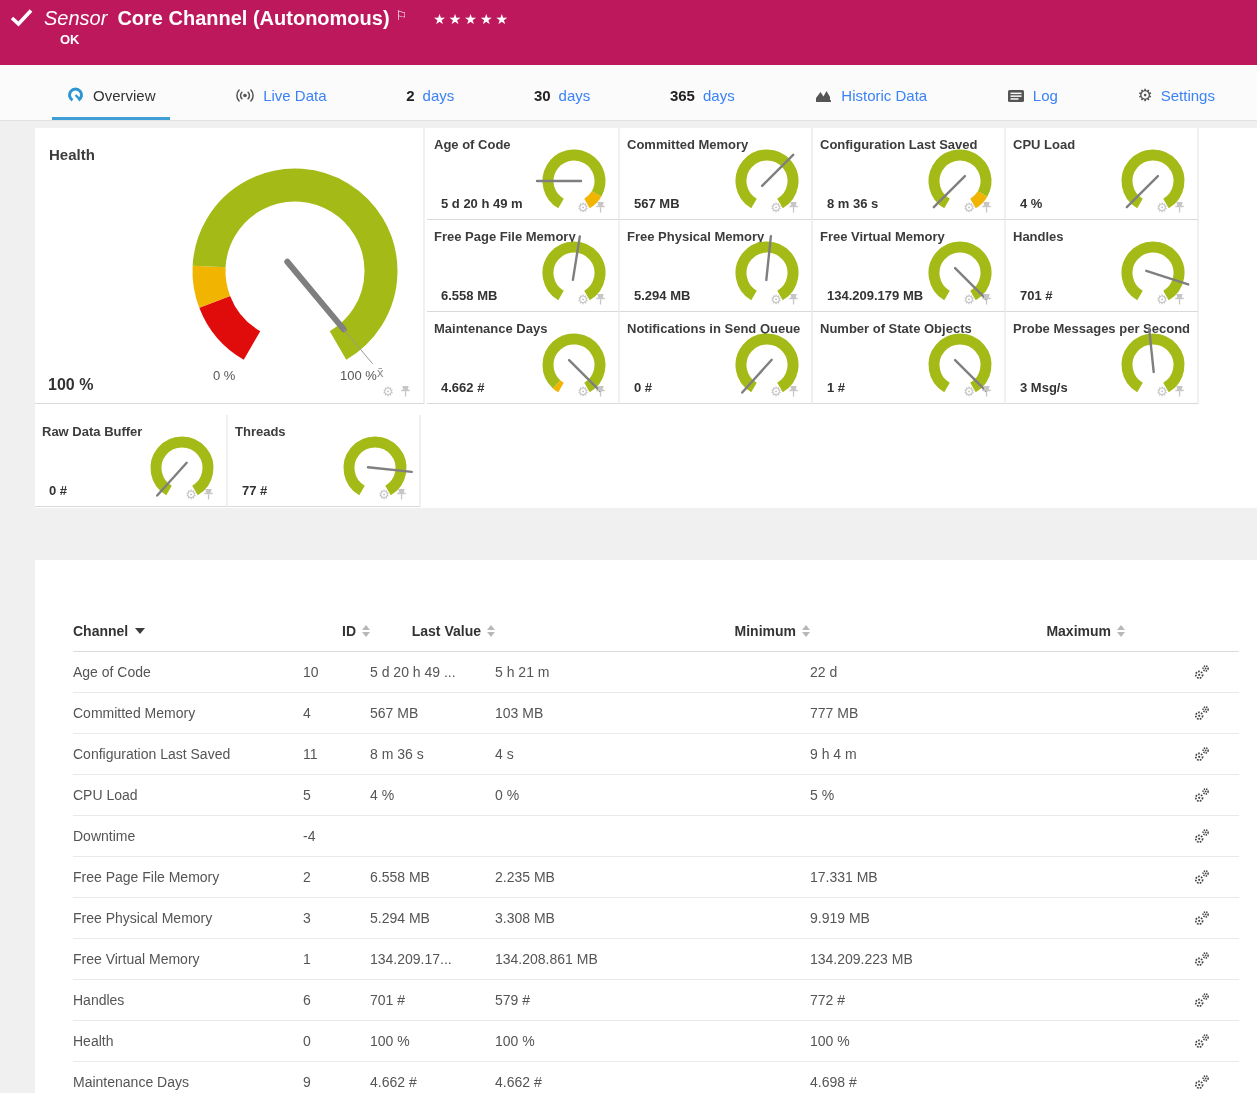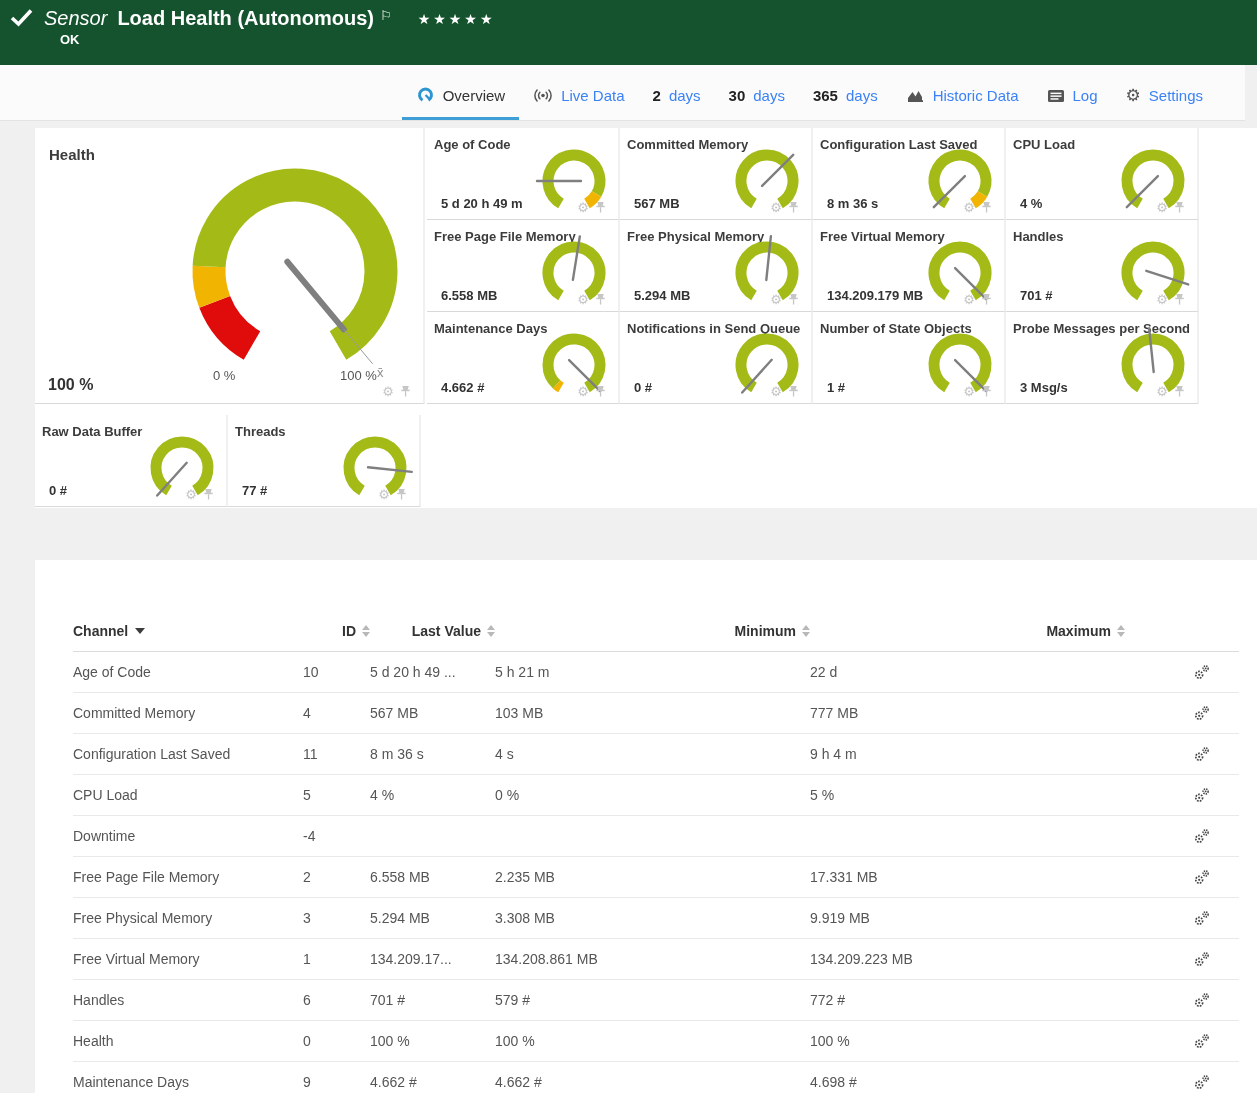--- a/index.html
+++ b/index.html
@@ -2,32 +2,32 @@
 <html><head>
 <meta charset="utf-8">
 <style>
   * { box-sizing: border-box; }
   html,body { margin:0; padding:0; }
   body {
     width:1257px; height:1093px; position:relative; overflow:hidden;
     background:#f0f0f0; font-family:"Liberation Sans", sans-serif; color:#333;
   }
   
-  .topbar { position:absolute; top:0; left:0; right:0; height:65px; background:#14532d; color:#fff; }
+  .topbar { position:absolute; top:0; left:0; right:0; height:65px; background:#be185d; color:#fff; }
   .titlerow { display:flex; align-items:center; gap:10px; padding:6px 0 0 10px; }
   .check-ic { margin-top:2px; }
   .kind { font-style:italic; font-size:20px; }
   .sensor-title { font-weight:bold; font-size:20px; }
   .flag { font-size:13px; align-self:flex-start; margin:2px 0 0 -4px; }
   .stars { font-size:14px; letter-spacing:3px; margin-left:16px; }
   .status-line { margin:1px 0 0 60px; font-weight:bold; font-size:13px; }
   
-  .tabbar { position:absolute; top:65px; left:0; right:12px; height:56px; background:#fbfbfb;
-    border-bottom:1px solid #e3e3e3; display:flex; justify-content:flex-end;
-    align-items:flex-end; padding:0 28px 0 84px; }
+  .tabbar { position:absolute; top:65px; left:0; right:0; height:56px; background:#fbfbfb;
+    border-bottom:1px solid #e3e3e3; display:flex; justify-content:space-between;
+    align-items:flex-end; padding:0 28px 0 52px; }
   .tab { display:flex; align-items:center; gap:8px; padding:0 14px 13px 14px; font-size:15px;
     color:#444; cursor:pointer; border-bottom:3px solid transparent; white-space:nowrap; }
   .tab.active { border-bottom-color:#3f9ed6; color:#333; }
   .tab .num { font-weight:bold; color:#222; }
   .tab .lbl { color:#3b82f6; }
   .tab.active .lbl { color:#333; }
   .tab .gearchar { font-size:17px; color:#555; line-height:10px; }
   
   .gauges-panel { position:absolute; left:35px; right:0; top:128px; height:380px; background:#fff; }
   .health-tile { position:absolute; left:0; top:0; width:390px; height:276px;
@@ -67,21 +67,21 @@
 <body>
 
 <div class="topbar">
   <div class="titlerow">
     <span class="check-ic">
       <svg width="24" height="19">
           <path d="M2,10 L8.5,16 21,2.5" stroke="#fff" stroke-width="3.6" fill="none"></path>
         </svg>
     </span>
     <span class="kind">Sensor</span>
-    <span class="sensor-title">Load Health (Autonomous)</span>
+    <span class="sensor-title">Core Channel (Autonomous)</span>
     <span class="flag">⚐</span>
     <span class="stars">★★★★★</span>
   </div>
   <div class="status-line">OK</div>
 </div>
 
 <nav class="tabbar" id="tabbar">
     <div class="tab active">
       <svg width="19" height="17" style="overflow:visible">
         <path d="M6.5,13.2 A6,6 0 1 1 12.5,13.2" stroke="#2d96d2" stroke-width="3" fill="none"></path>

